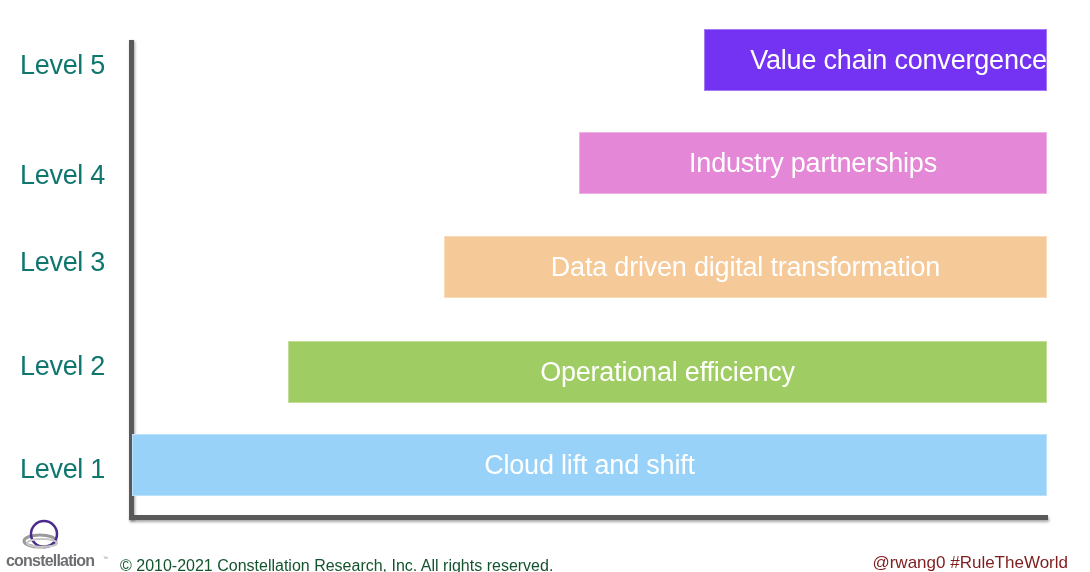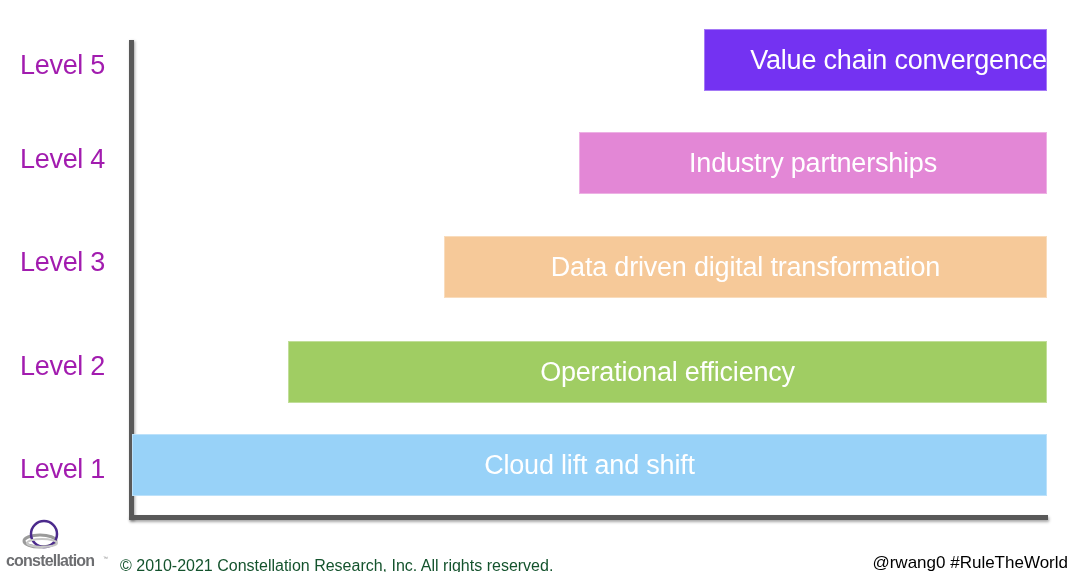--- a/index.html
+++ b/index.html
@@ -3,21 +3,21 @@
 <meta charset="utf-8">
 <style>
   html, body { margin: 0; padding: 0; }
   body {
     width: 1090px; height: 572px; position: relative; overflow: hidden;
     background: #ffffff;
     font-family: "Liberation Sans", "DejaVu Sans", sans-serif;
   }
   .level-label {
     position: absolute; left: 20px; width: 100px;
-    font-size: 27px; color: #a21caf; line-height: 62px; height: 62px;
+    font-size: 27px; color: #0f766e; line-height: 62px; height: 62px;
     letter-spacing: -0.3px;
   }
   .axis-v {
     position: absolute; left: 129px; top: 40px; width: 5px; height: 480px;
     background: #595959;
     box-shadow: 1px 1px 3px rgba(0,0,0,0.35);
   }
   .axis-h {
     position: absolute; left: 129px; top: 515px; width: 919px; height: 5px;
     background: #595959;
@@ -38,28 +38,28 @@
     position: absolute; left: 2px; top: 33px;
     font-size: 16px; font-weight: bold; color: #6d6e71; letter-spacing: -0.8px;
   }
   .logo-tm { position: absolute; left: 99px; top: 36px; font-size: 5px; color: #888; }
   .copyright {
     position: absolute; left: 120px; top: 557px;
     font-size: 16px; color: #14532d; white-space: nowrap;
   }
   .handle {
     position: absolute; right: 22px; top: 553px;
-    font-size: 17px; color: #000000; white-space: nowrap;
+    font-size: 17px; color: #7f1d1d; white-space: nowrap;
   }
 </style>
 </head>
 <body>
 
 <div class="level-label" style="top:34px">Level 5</div>
-<div class="level-label" style="top:128px">Level 4</div>
+<div class="level-label" style="top:144px">Level 4</div>
 <div class="level-label" style="top:231px">Level 3</div>
 <div class="level-label" style="top:335px">Level 2</div>
 <div class="level-label" style="top:438px">Level 1</div>
 
 <div class="axis-v"></div>
 <div class="axis-h"></div>
 
 <div class="bar" style="left:704px; top:29px; background:#7432F2;padding-left:46px;">
   <span>Value chain convergence</span>
 </div>

